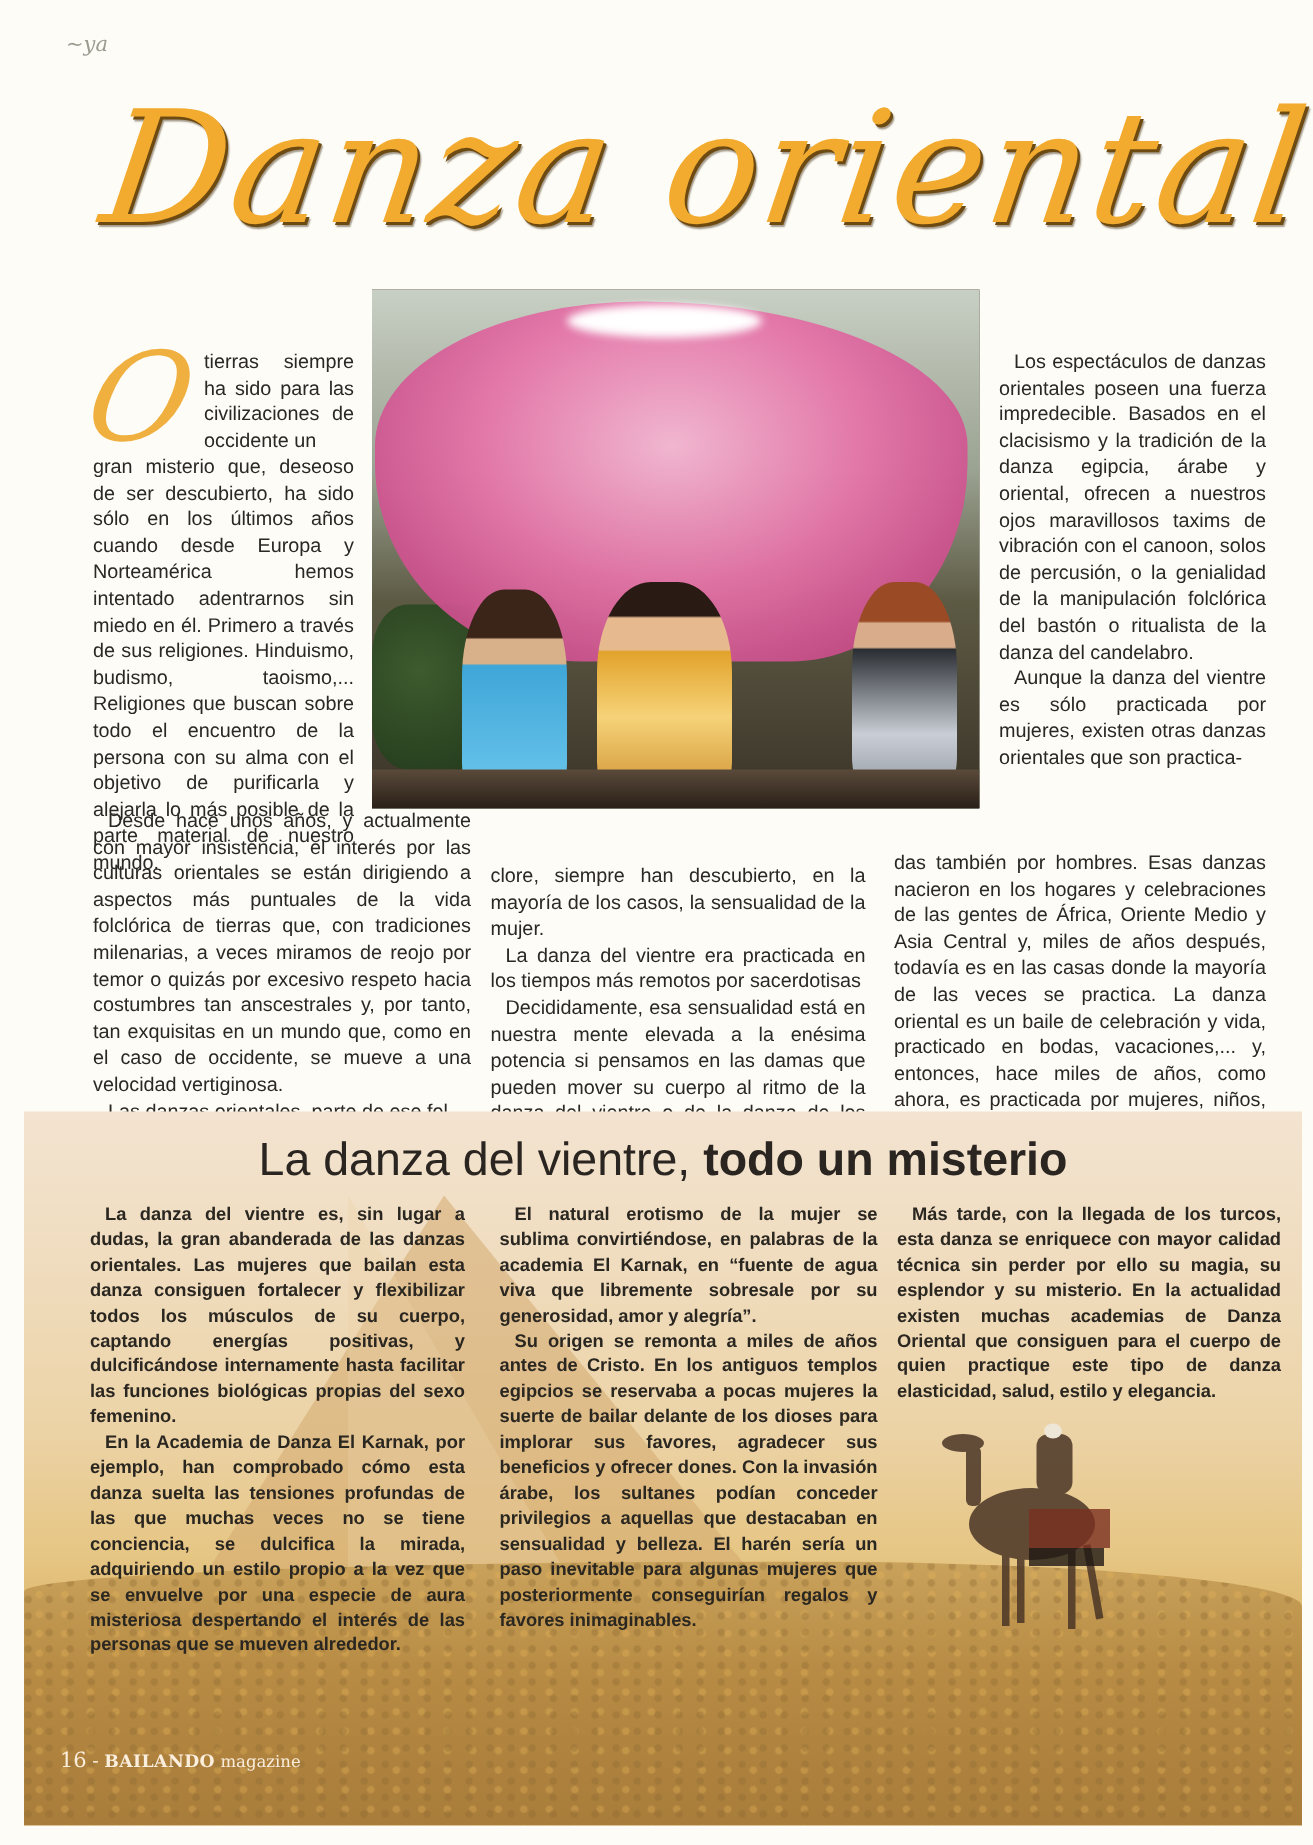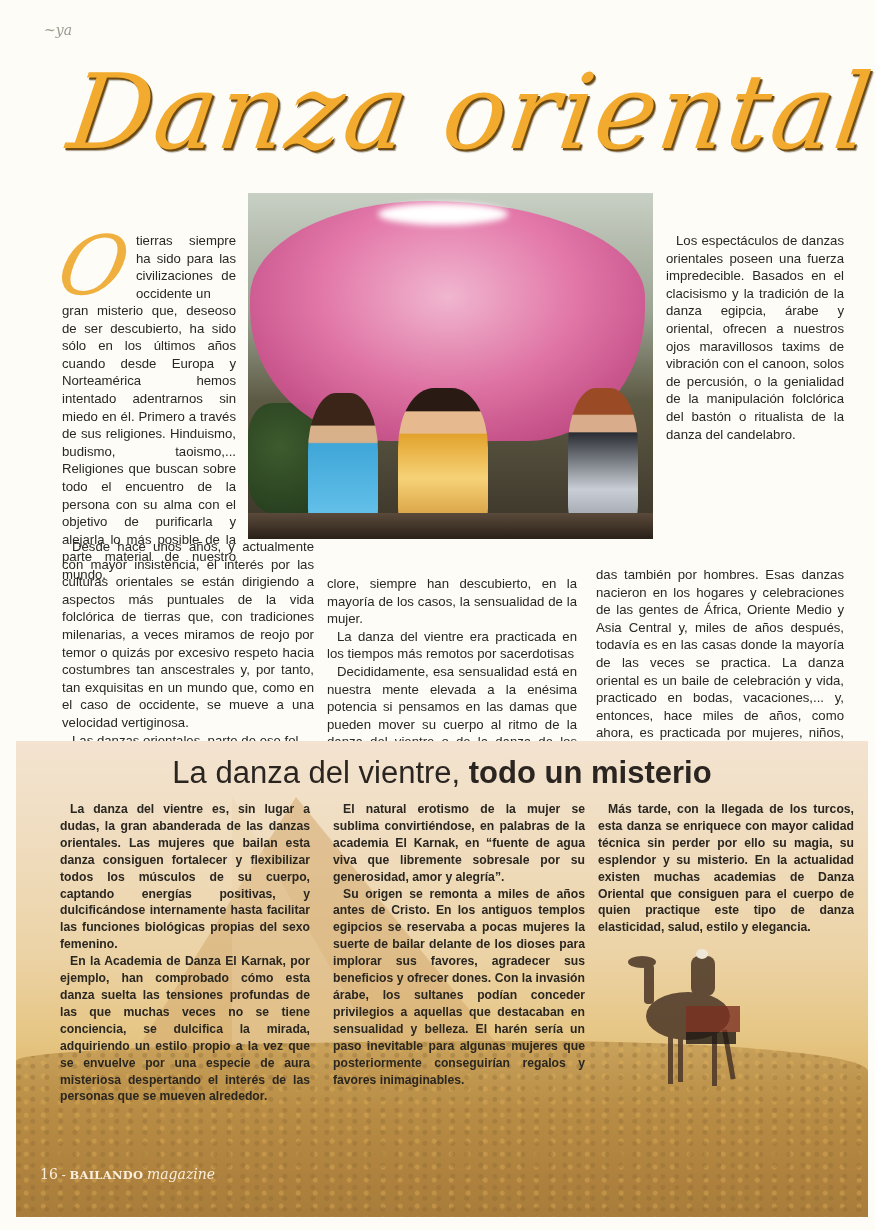--- a/index.html
+++ b/index.html
@@ -94,21 +94,21 @@
   .scol { position:absolute; top:60px; font-size:12.2px; line-height:16.9px; font-weight:bold; text-align:justify; color:#2a2620; }
   .scol p { margin:0; text-indent:10px; }
   .s1 { left:44px; width:250px; }
   .s2 { left:317px; width:252px; }
   .s3 { left:582px; width:256px; }
   .footer {
     position:absolute; left:40px; top:1166px; color:#fbeedd; font-size:13px;
   }
   .footer .num { font-family:"DejaVu Serif", serif; font-size:14px; }
   .footer .brand { font-family:"DejaVu Serif", serif; font-weight:bold; font-size:11.5px; letter-spacing:0.3px; }
-  .footer .mag { font-family:"DejaVu Serif", serif; font-style:italic; font-size:14px; }
+  .footer .mag { font-family:"DejaVu Serif", serif; font-size:11px; }
 </style>
 </head>
 <body>
 
 <div class="scribble">~ya</div>
 
 <h1 class="title" style="margin:0;font-weight:normal;">Danza oriental</h1>
 
 <div class="photo">
   <div class="wall"></div>
@@ -134,20 +134,21 @@
 </div>
 
 <div class="col c2">
   <p class="noindent">clore, siempre han descubierto, en la mayoría de los casos, la sensualidad de la mujer.</p>
   <p>La danza del vientre era practicada en los tiempos más remotos por sacerdotisas</p>
   <p>Decididamente, esa sensualidad está en nuestra mente elevada a la enésima potencia si pensamos en las damas que pueden mover su cuerpo al ritmo de la danza del vientre o de la danza de los velos.</p>
 </div>
 
 <div class="col c3">
   <p>Los espectáculos de danzas orientales poseen una fuerza impredecible. Basados en el clacisismo y la tradición de la danza egipcia, árabe y oriental, ofrecen a nuestros ojos maravillosos taxims de vibración con el canoon, solos de percusión, o la genialidad de la manipulación folclórica del bastón o ritualista de la danza del candelabro.</p>
+  <p>Aunque la danza del vientre es sólo practicada por mujeres, existen otras danzas orientales que son practica-</p>
 </div>
 <div class="col c3b">
   <p class="noindent"><span>das también por hombres. Esas danzas nacieron en los hogares y celebraciones de las gentes de África, Oriente Medio y Asia Central y, miles de años después, todavía es en las casas donde la mayoría de las veces se practica. La danza oriental es un baile de celebración y vida, practicado en bodas, vacaciones,... y, entonces, hace miles de años, como ahora, es practicada por mujeres, niños, jóvenes y viejos, del mismo modo que por hombres.</span><span class="endmark"></span></p>
 </div>
 
 <div class="sidebar">
   <div class="pyramid"></div>
   <div class="pyramid2"></div>
   <div class="sand"></div>
   <svg class="camel" viewBox="0 0 140 140">

